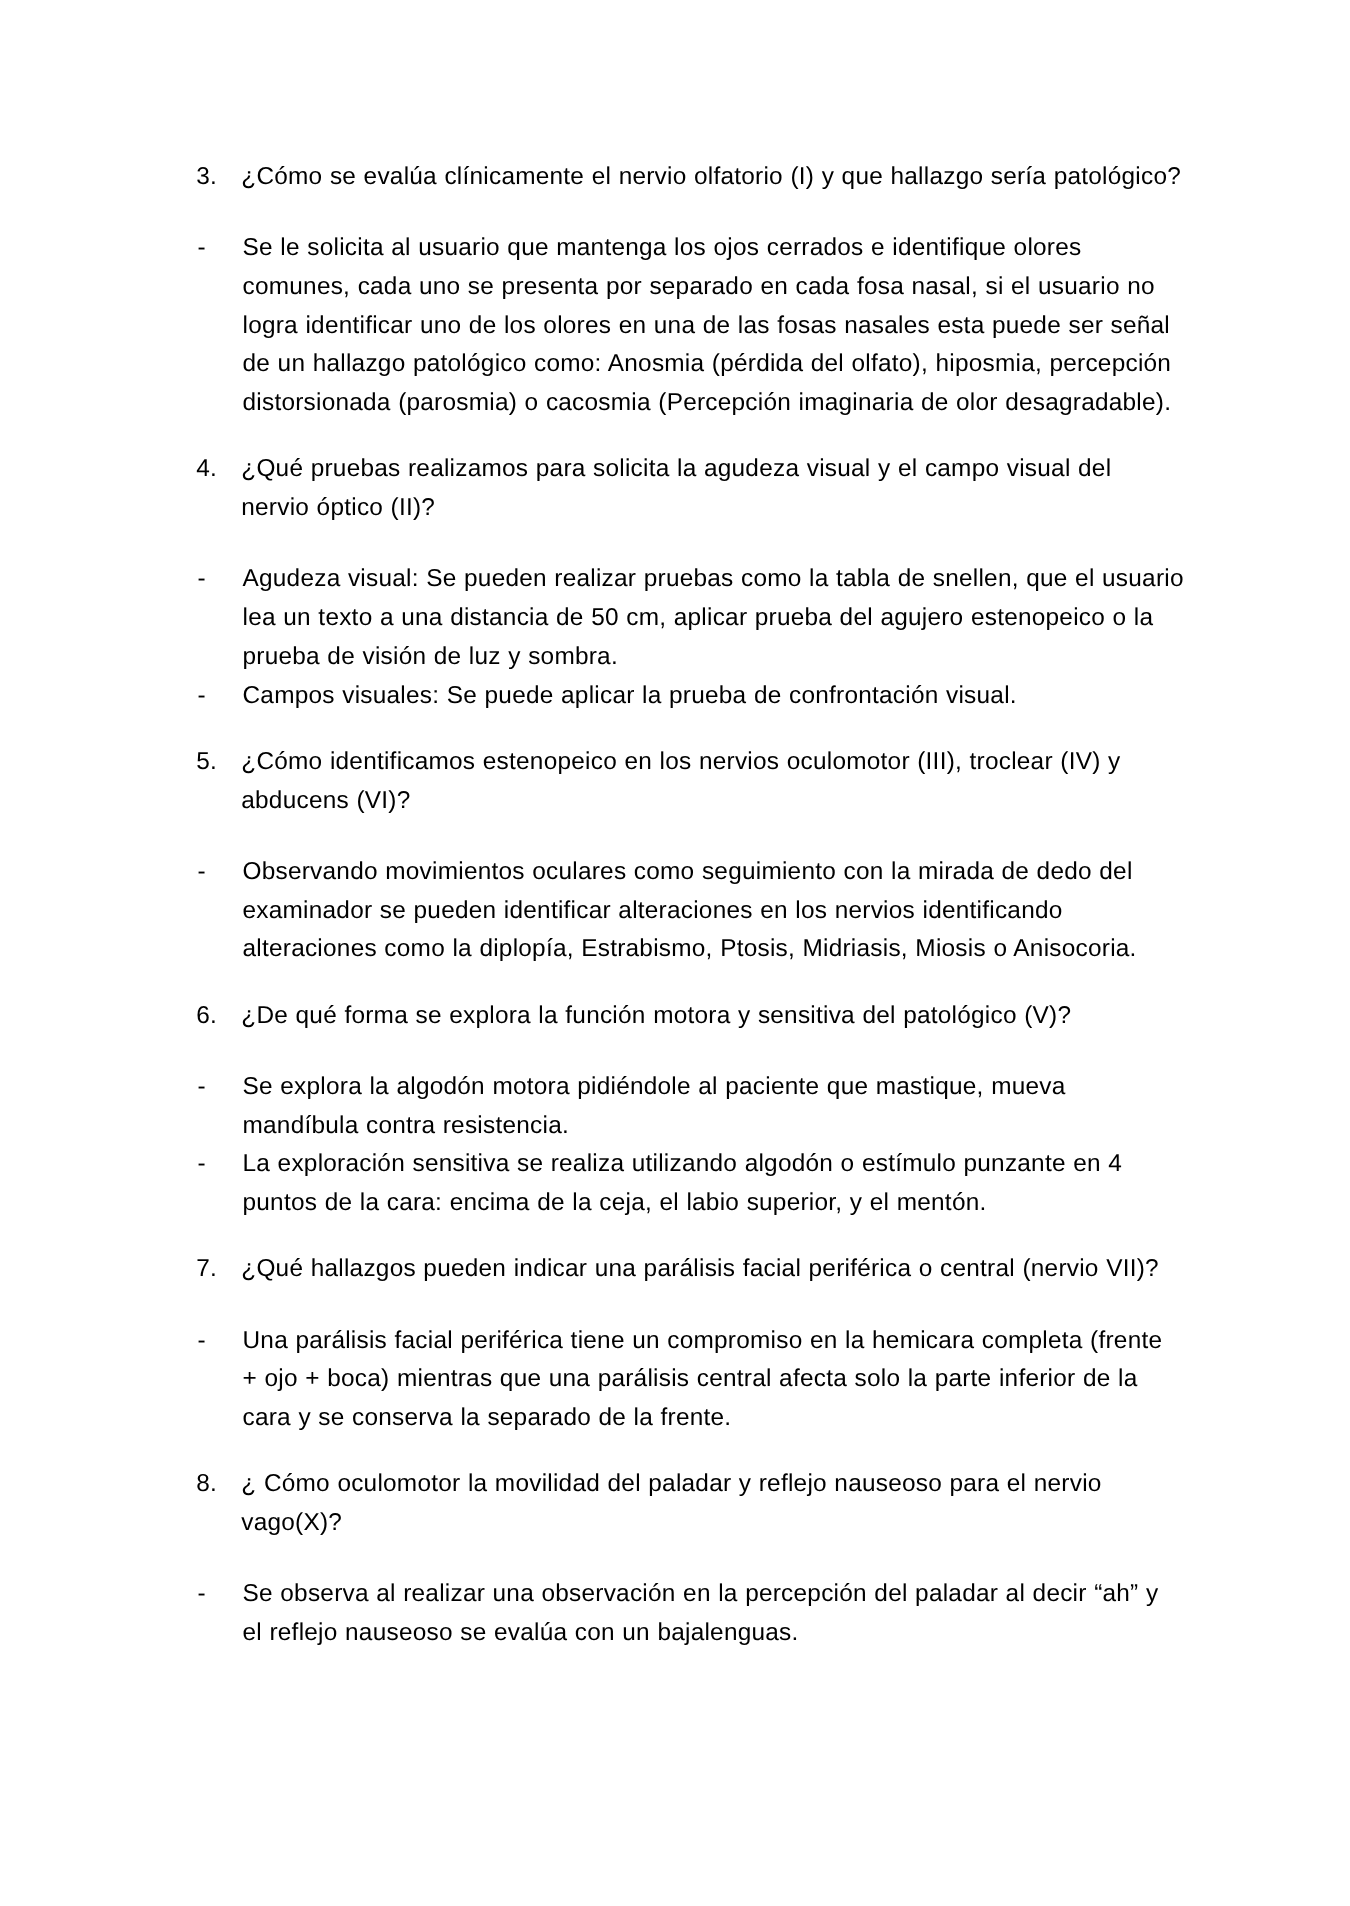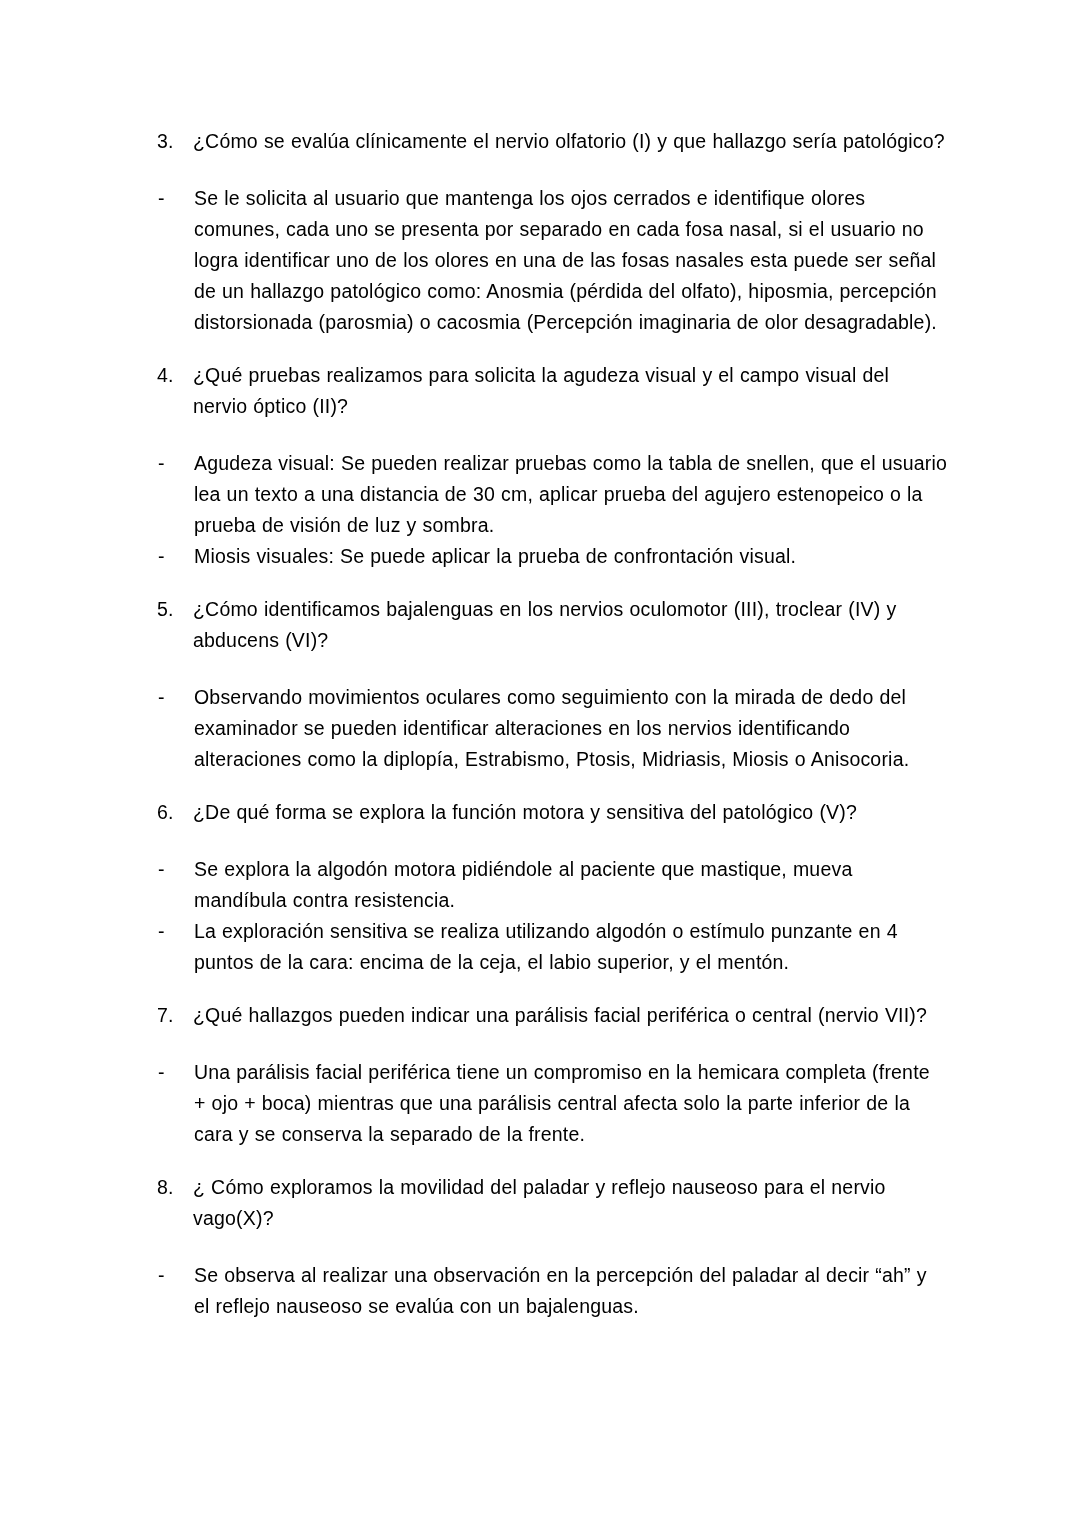--- a/index.html
+++ b/index.html
@@ -88,31 +88,31 @@
       </div>
       <div class="block">
         <div class="item q">
           <span class="marker">4.</span>
           <span class="text">¿Qué pruebas realizamos para solicita la agudeza visual y el campo visual del nervio óptico (II)?</span>
         </div>
       </div>
       <div class="block tight">
         <div class="item a">
           <span class="marker dash">-</span>
-          <span class="text">Agudeza visual: Se pueden realizar pruebas como la tabla de snellen, que el usuario lea un texto a una distancia de 30 cm, aplicar prueba del agujero estenopeico o la prueba de visión de luz y sombra.</span>
+          <span class="text">Agudeza visual: Se pueden realizar pruebas como la tabla de snellen, que el usuario lea un texto a una distancia de 50 cm, aplicar prueba del agujero estenopeico o la prueba de visión de luz y sombra.</span>
         </div>
         <div class="item a">
           <span class="marker dash">-</span>
-          <span class="text">Miosis visuales: Se puede aplicar la prueba de confrontación visual.</span>
+          <span class="text">Campos visuales: Se puede aplicar la prueba de confrontación visual.</span>
         </div>
       </div>
       <div class="block">
         <div class="item q">
           <span class="marker">5.</span>
-          <span class="text">¿Cómo identificamos bajalenguas en los nervios oculomotor (III), troclear (IV) y abducens (VI)?</span>
+          <span class="text">¿Cómo identificamos estenopeico en los nervios oculomotor (III), troclear (IV) y abducens (VI)?</span>
         </div>
       </div>
       <div class="block tight">
         <div class="item a">
           <span class="marker dash">-</span>
           <span class="text">Observando movimientos oculares como seguimiento con la mirada de dedo del examinador se pueden identificar alteraciones en los nervios identificando alteraciones como la diplopía, Estrabismo, Ptosis, Midriasis, Miosis o Anisocoria.</span>
         </div>
       </div>
       <div class="block">
         <div class="item q">
@@ -138,21 +138,21 @@
       </div>
       <div class="block tight">
         <div class="item a">
           <span class="marker dash">-</span>
           <span class="text">Una parálisis facial periférica tiene un compromiso en la hemicara completa (frente + ojo + boca) mientras que una parálisis central afecta solo la parte inferior de la cara y se conserva la separado de la frente.</span>
         </div>
       </div>
       <div class="block">
         <div class="item q">
           <span class="marker">8.</span>
-          <span class="text">¿ Cómo exploramos la movilidad del paladar y reflejo nauseoso para el nervio vago(X)?</span>
+          <span class="text">¿ Cómo oculomotor la movilidad del paladar y reflejo nauseoso para el nervio vago(X)?</span>
         </div>
       </div>
       <div class="block tight">
         <div class="item a">
           <span class="marker dash">-</span>
           <span class="text">Se observa al realizar una observación en la percepción del paladar al decir “ah” y el reflejo nauseoso se evalúa con un bajalenguas.</span>
         </div>
       </div>
     </div>
 </div>

